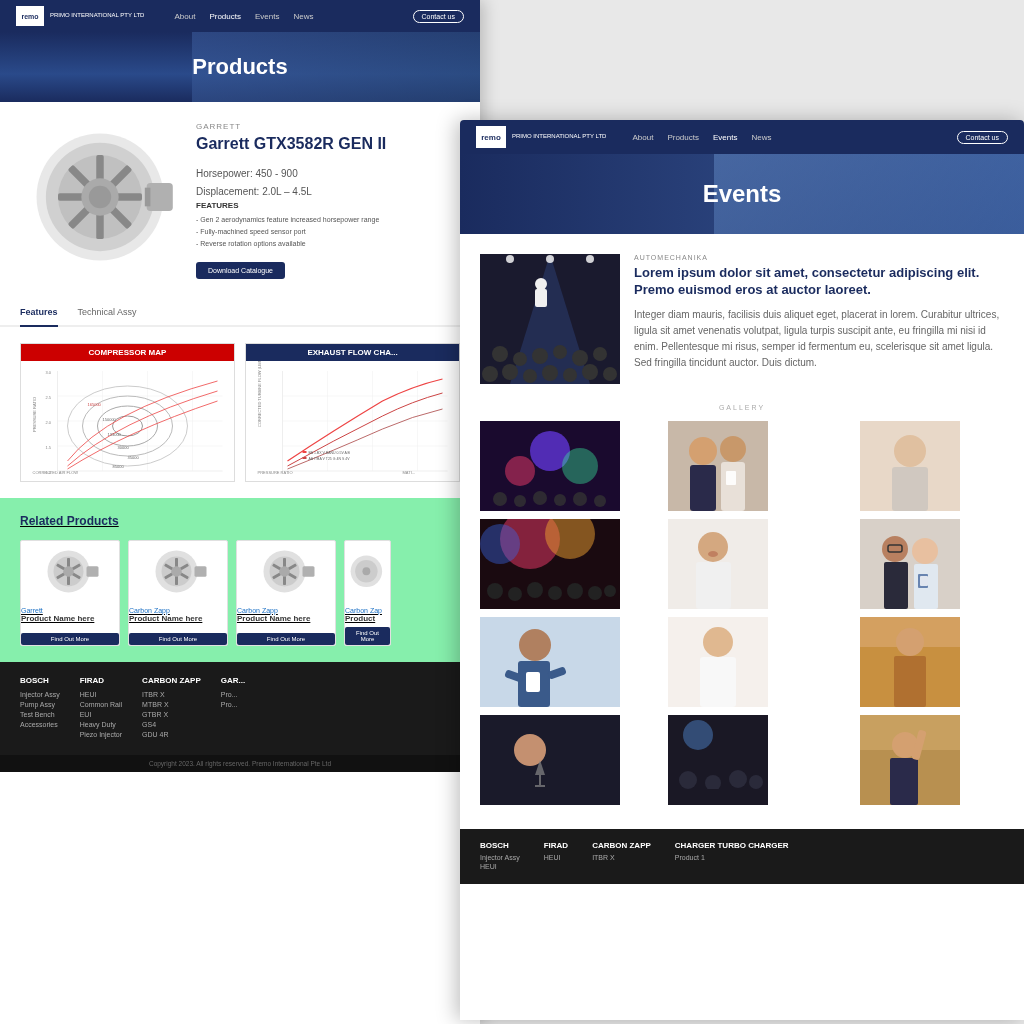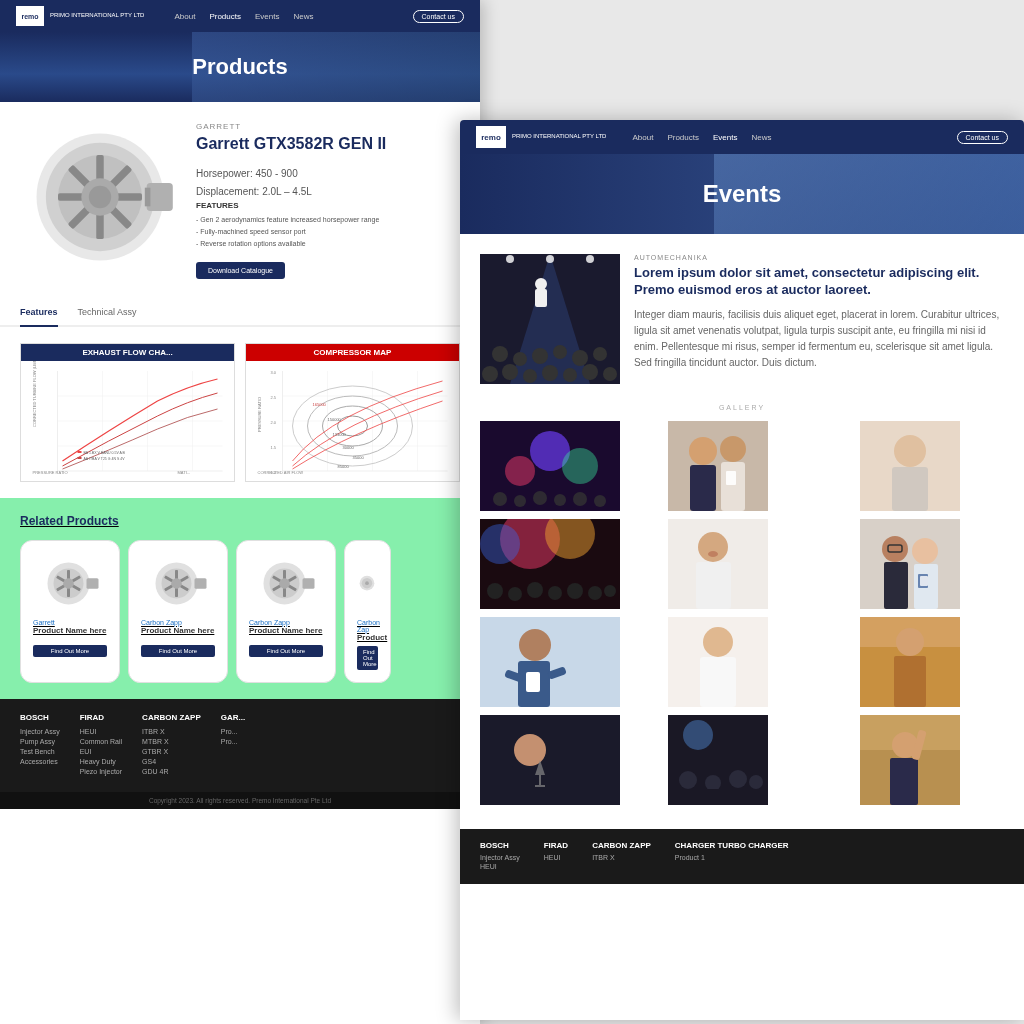--- a/index.html
+++ b/index.html
@@ -231,22 +231,22 @@
       margin-bottom: 12px;
     }
     .related-grid {
       display: flex;
       gap: 8px;
       overflow: hidden;
     }
     .related-card {
       background: #fff;
       border: 1px solid #e0e0e0;
-      border-radius: 12px;
-      padding: 12px;
+      border-radius: 2px;
+      padding: 0;
       width: 100px;
       flex-shrink: 0;
     }
     .related-card-img {
       width: 100%;
       height: 60px;
       display: flex;
       align-items: center;
       justify-content: center;
       margin-bottom: 6px;
@@ -543,20 +543,61 @@
     </div>
   </div>
 
   <div class="product-tabs">
     <div class="product-tab active">Features</div>
     <div class="product-tab">Technical Assy</div>
   </div>
 
   <div class="charts-section">
     <div class="chart-box">
+      <div class="chart-header">COMPRESSOR MAP</div>
+      <div class="chart-body">
+        <svg class="chart-placeholder" viewBox="0 0 200 120" xmlns="http://www.w3.org/2000/svg">
+
+          <line x1="30" y1="10" x2="30" y2="110" stroke="#ddd" stroke-width="0.5"></line>
+          <line x1="30" y1="110" x2="195" y2="110" stroke="#ddd" stroke-width="0.5"></line>
+          <line x1="30" y1="85" x2="195" y2="85" stroke="#eee" stroke-width="0.5"></line>
+          <line x1="30" y1="60" x2="195" y2="60" stroke="#eee" stroke-width="0.5"></line>
+          <line x1="30" y1="35" x2="195" y2="35" stroke="#eee" stroke-width="0.5"></line>
+          <line x1="75" y1="10" x2="75" y2="110" stroke="#eee" stroke-width="0.5"></line>
+          <line x1="120" y1="10" x2="120" y2="110" stroke="#eee" stroke-width="0.5"></line>
+          <line x1="165" y1="10" x2="165" y2="110" stroke="#eee" stroke-width="0.5"></line>
+
+          <ellipse cx="100" cy="65" rx="60" ry="40" fill="none" stroke="#ccc" stroke-width="1"></ellipse>
+          <ellipse cx="100" cy="65" rx="45" ry="30" fill="none" stroke="#bbb" stroke-width="1"></ellipse>
+          <ellipse cx="100" cy="65" rx="30" ry="20" fill="none" stroke="#aaa" stroke-width="1"></ellipse>
+          <ellipse cx="100" cy="65" rx="15" ry="10" fill="none" stroke="#999" stroke-width="1"></ellipse>
+
+          <path d="M 40 100 Q 80 50 190 20" fill="none" stroke="#e44" stroke-width="0.8"></path>
+          <path d="M 40 105 Q 90 60 190 30" fill="none" stroke="#e44" stroke-width="0.8"></path>
+          <path d="M 40 108 Q 100 70 190 40" fill="none" stroke="#e44" stroke-width="0.8"></path>
+
+          <text x="5" y="113" font-size="4" fill="#888">CORRECTED AIR FLOW</text>
+          <text x="2" y="65" font-size="4" fill="#888" transform="rotate(-90,8,65)">PRESSURE RATIO</text>
+
+          <text x="60" y="45" font-size="4" fill="#c44">165000</text>
+          <text x="75" y="60" font-size="4" fill="#666">150000</text>
+          <text x="80" y="75" font-size="4" fill="#666">133000</text>
+          <text x="90" y="88" font-size="4" fill="#666">30000</text>
+          <text x="100" y="98" font-size="4" fill="#666">35000</text>
+          <text x="85" y="107" font-size="4" fill="#666">85000</text>
+
+          <text x="18" y="113" font-size="4" fill="#888">1.0</text>
+          <text x="18" y="88" font-size="4" fill="#888">1.5</text>
+          <text x="18" y="63" font-size="4" fill="#888">2.0</text>
+          <text x="18" y="38" font-size="4" fill="#888">2.5</text>
+          <text x="18" y="13" font-size="4" fill="#888">3.0</text>
+        </svg>
+      </div>
+    </div>
+    <div class="chart-box">
       <div class="chart-header exhaust">EXHAUST FLOW CHA...</div>
       <div class="chart-body">
         <svg class="chart-placeholder" viewBox="0 0 200 120" xmlns="http://www.w3.org/2000/svg">
           <line x1="30" y1="10" x2="30" y2="110" stroke="#ddd" stroke-width="0.5"></line>
           <line x1="30" y1="110" x2="195" y2="110" stroke="#ddd" stroke-width="0.5"></line>
           <line x1="30" y1="85" x2="195" y2="85" stroke="#eee" stroke-width="0.5"></line>
           <line x1="30" y1="60" x2="195" y2="60" stroke="#eee" stroke-width="0.5"></line>
           <line x1="30" y1="35" x2="195" y2="35" stroke="#eee" stroke-width="0.5"></line>
           <line x1="75" y1="10" x2="75" y2="110" stroke="#eee" stroke-width="0.5"></line>
           <line x1="120" y1="10" x2="120" y2="110" stroke="#eee" stroke-width="0.5"></line>
@@ -566,61 +607,20 @@
           <path d="M 35 105 Q 80 80 130 55 Q 160 40 190 32" fill="none" stroke="#c44" stroke-width="1"></path>
           <path d="M 35 108 Q 80 90 130 68 Q 160 55 190 48" fill="none" stroke="#a44" stroke-width="0.8"></path>
           <text x="5" y="113" font-size="4" fill="#888">PRESSURE RATIO</text>
           <text x="2" y="60" font-size="4" fill="#888" transform="rotate(-90,8,60)">CORRECTED TURBINE FLOW (LB/MIN)</text>
 
           <rect x="50" y="90" width="4" height="2" fill="#e44"></rect>
           <text x="56" y="93" font-size="3.5" fill="#666">BA 1.BX V BANU 0.5V A B</text>
           <rect x="50" y="96" width="4" height="2" fill="#c44"></rect>
           <text x="56" y="99" font-size="3.5" fill="#666">AA ITBA V T25 G 4N S 4V</text>
           <text x="150" y="113" font-size="4" fill="#888">MATI...</text>
-        </svg>
-      </div>
-    </div>
-    <div class="chart-box">
-      <div class="chart-header">COMPRESSOR MAP</div>
-      <div class="chart-body">
-        <svg class="chart-placeholder" viewBox="0 0 200 120" xmlns="http://www.w3.org/2000/svg">
-
-          <line x1="30" y1="10" x2="30" y2="110" stroke="#ddd" stroke-width="0.5"></line>
-          <line x1="30" y1="110" x2="195" y2="110" stroke="#ddd" stroke-width="0.5"></line>
-          <line x1="30" y1="85" x2="195" y2="85" stroke="#eee" stroke-width="0.5"></line>
-          <line x1="30" y1="60" x2="195" y2="60" stroke="#eee" stroke-width="0.5"></line>
-          <line x1="30" y1="35" x2="195" y2="35" stroke="#eee" stroke-width="0.5"></line>
-          <line x1="75" y1="10" x2="75" y2="110" stroke="#eee" stroke-width="0.5"></line>
-          <line x1="120" y1="10" x2="120" y2="110" stroke="#eee" stroke-width="0.5"></line>
-          <line x1="165" y1="10" x2="165" y2="110" stroke="#eee" stroke-width="0.5"></line>
-
-          <ellipse cx="100" cy="65" rx="60" ry="40" fill="none" stroke="#ccc" stroke-width="1"></ellipse>
-          <ellipse cx="100" cy="65" rx="45" ry="30" fill="none" stroke="#bbb" stroke-width="1"></ellipse>
-          <ellipse cx="100" cy="65" rx="30" ry="20" fill="none" stroke="#aaa" stroke-width="1"></ellipse>
-          <ellipse cx="100" cy="65" rx="15" ry="10" fill="none" stroke="#999" stroke-width="1"></ellipse>
-
-          <path d="M 40 100 Q 80 50 190 20" fill="none" stroke="#e44" stroke-width="0.8"></path>
-          <path d="M 40 105 Q 90 60 190 30" fill="none" stroke="#e44" stroke-width="0.8"></path>
-          <path d="M 40 108 Q 100 70 190 40" fill="none" stroke="#e44" stroke-width="0.8"></path>
-
-          <text x="5" y="113" font-size="4" fill="#888">CORRECTED AIR FLOW</text>
-          <text x="2" y="65" font-size="4" fill="#888" transform="rotate(-90,8,65)">PRESSURE RATIO</text>
-
-          <text x="60" y="45" font-size="4" fill="#c44">165000</text>
-          <text x="75" y="60" font-size="4" fill="#666">150000</text>
-          <text x="80" y="75" font-size="4" fill="#666">133000</text>
-          <text x="90" y="88" font-size="4" fill="#666">30000</text>
-          <text x="100" y="98" font-size="4" fill="#666">35000</text>
-          <text x="85" y="107" font-size="4" fill="#666">85000</text>
-
-          <text x="18" y="113" font-size="4" fill="#888">1.0</text>
-          <text x="18" y="88" font-size="4" fill="#888">1.5</text>
-          <text x="18" y="63" font-size="4" fill="#888">2.0</text>
-          <text x="18" y="38" font-size="4" fill="#888">2.5</text>
-          <text x="18" y="13" font-size="4" fill="#888">3.0</text>
         </svg>
       </div>
     </div>
   </div>
 
   <div class="related-section">
     <div class="related-title">Related Products</div>
     <div class="related-grid">
 
       <div class="related-card">

